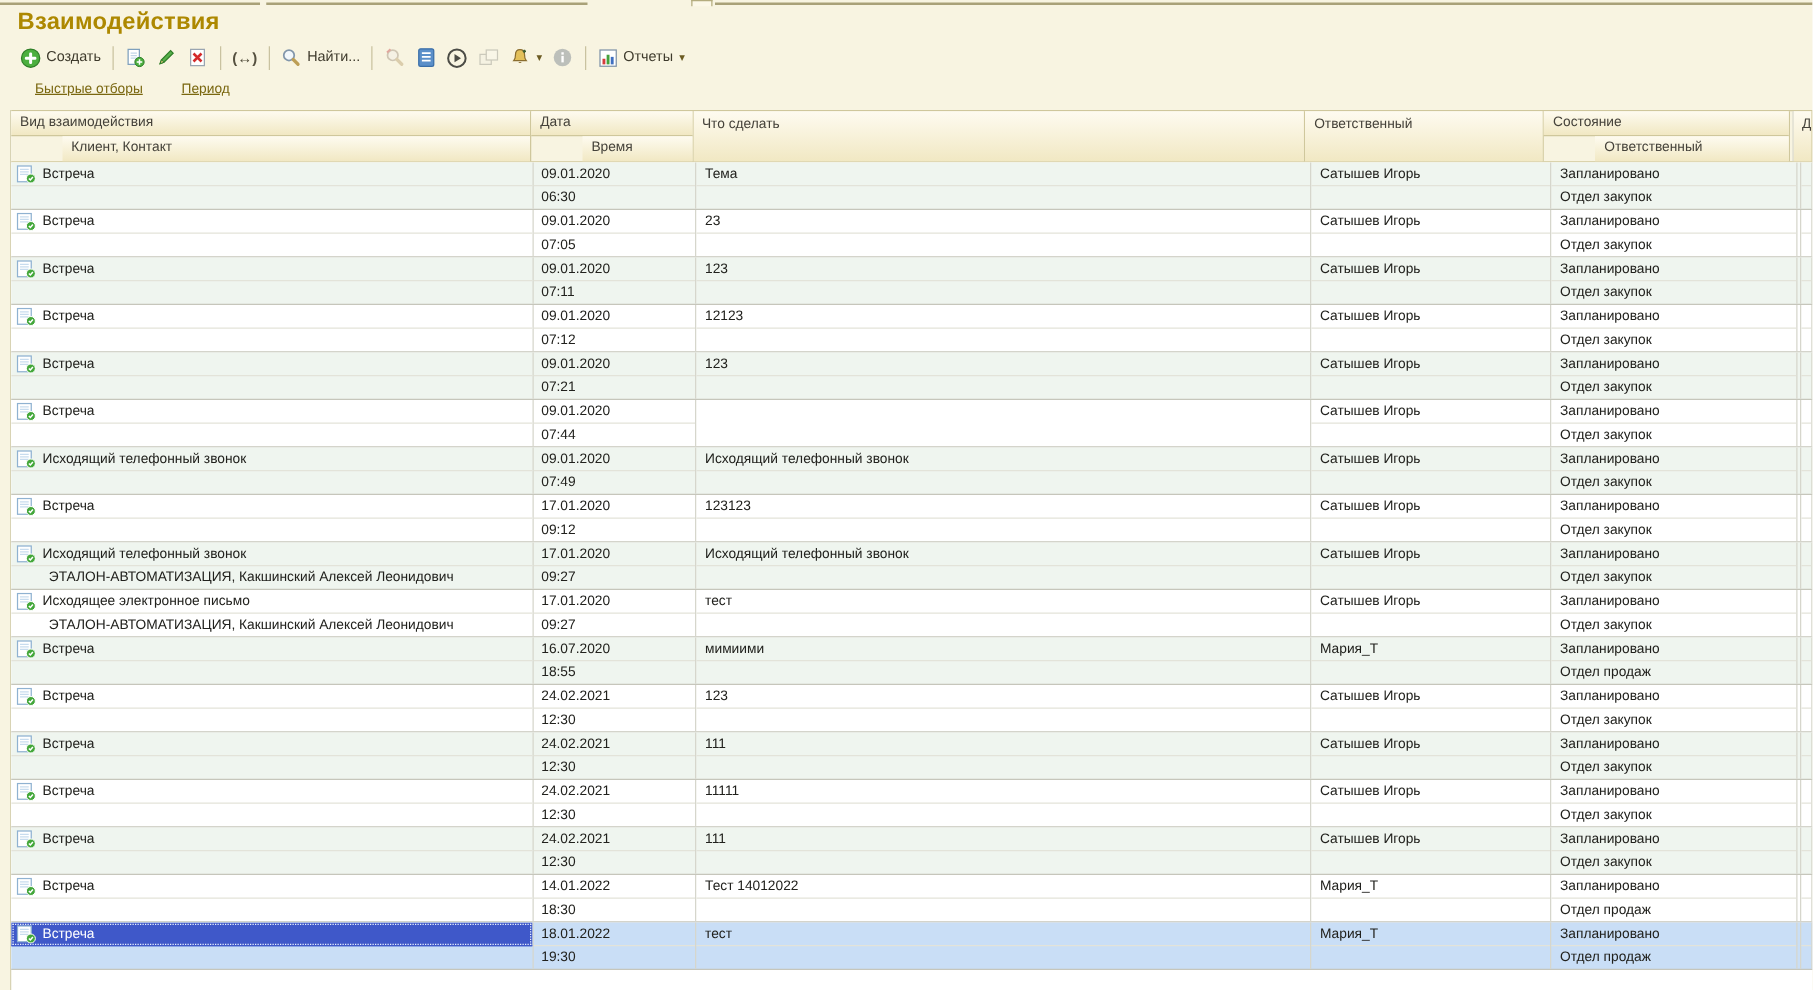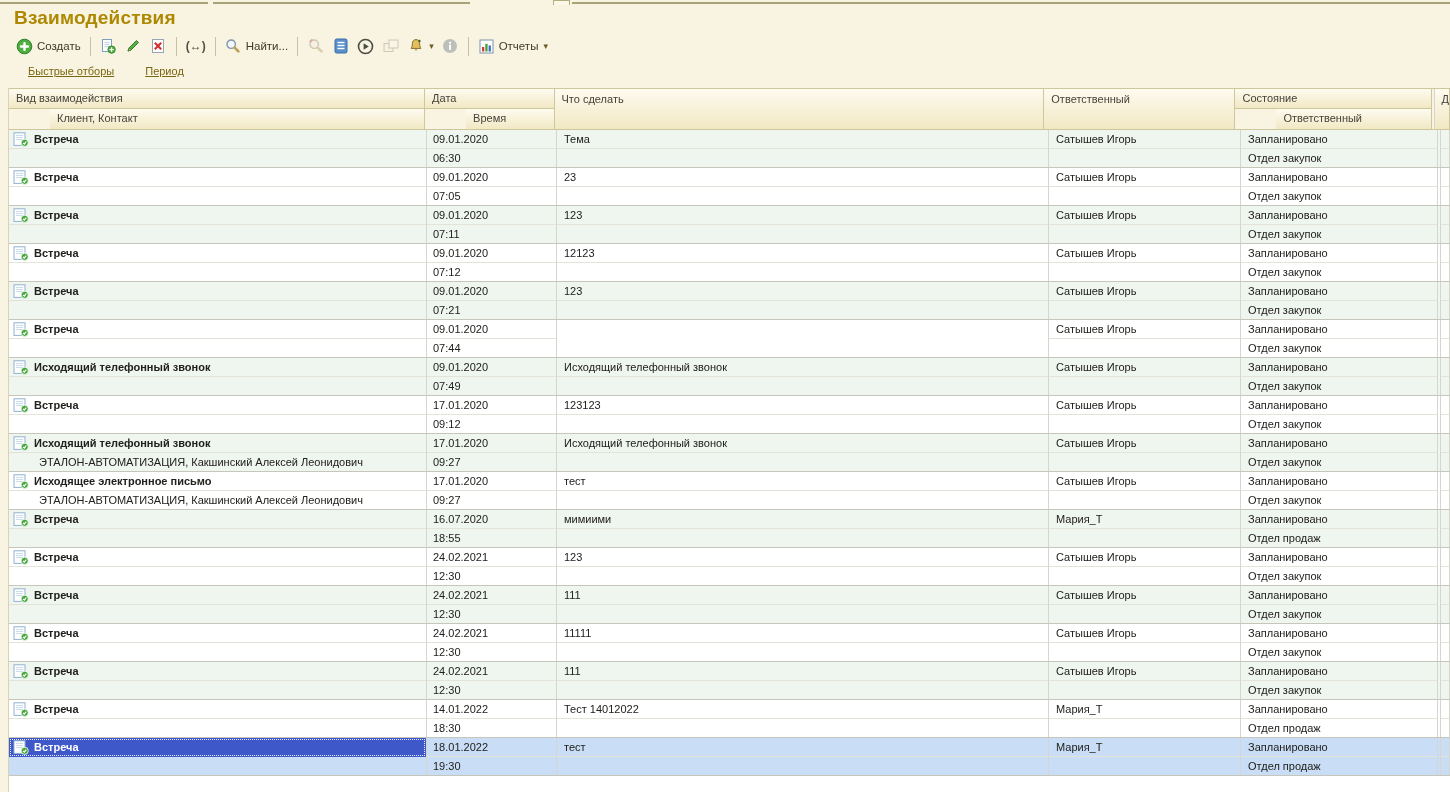--- a/index.html
+++ b/index.html
@@ -53,21 +53,21 @@
   .hbox.full { height:40px; line-height:19px; padding-top:1px; }
 
   .tbody { background:#fff; }
   .rec { display:flex; height:38px; border-bottom:1px solid var(--grid-h, #c6c6bb); background:#fff; }
   .rec.tint { background: var(--row-alt, #eff5ef); }
   .rec.selected { background: var(--sel-row, #c9def6); }
   .cell { border-right:1px solid var(--grid-v, #d6d6cc); display:flex; flex-direction:column; overflow:hidden; }
   .l1 { height:19px; border-bottom:1px solid var(--grid-h2, #e3e3d9); line-height:18px; font-size:11px;
         white-space:nowrap; overflow:hidden; display:flex; align-items:center; }
   .l2 { height:18px; line-height:18px; font-size:11px; white-space:nowrap; overflow:hidden; }
-  .c1 .l1 { padding-left:4px; gap:5px;font-weight:bold; }
+  .c1 .l1 { padding-left:4px; gap:5px; }
   .c1 .l2 { padding-left:30px; }
   .c2 .l1, .c2 .l2 { padding-left:6px; }
   .c3 .l1, .c4 .l1, .c5 .l1, .c5 .l2 { padding-left:7px; }
   .rec.selected .c1 .l1 { background: var(--sel-active, #3f58c9); color:#fff;
         outline:1px dotted #e8eeff; outline-offset:-2px; border-bottom-color: var(--sel-active, #3f58c9); }
   .doc-icon { flex:0 0 16px; height:15px; display:inline-flex; }
 </style>
 </head>
 <body>
 

